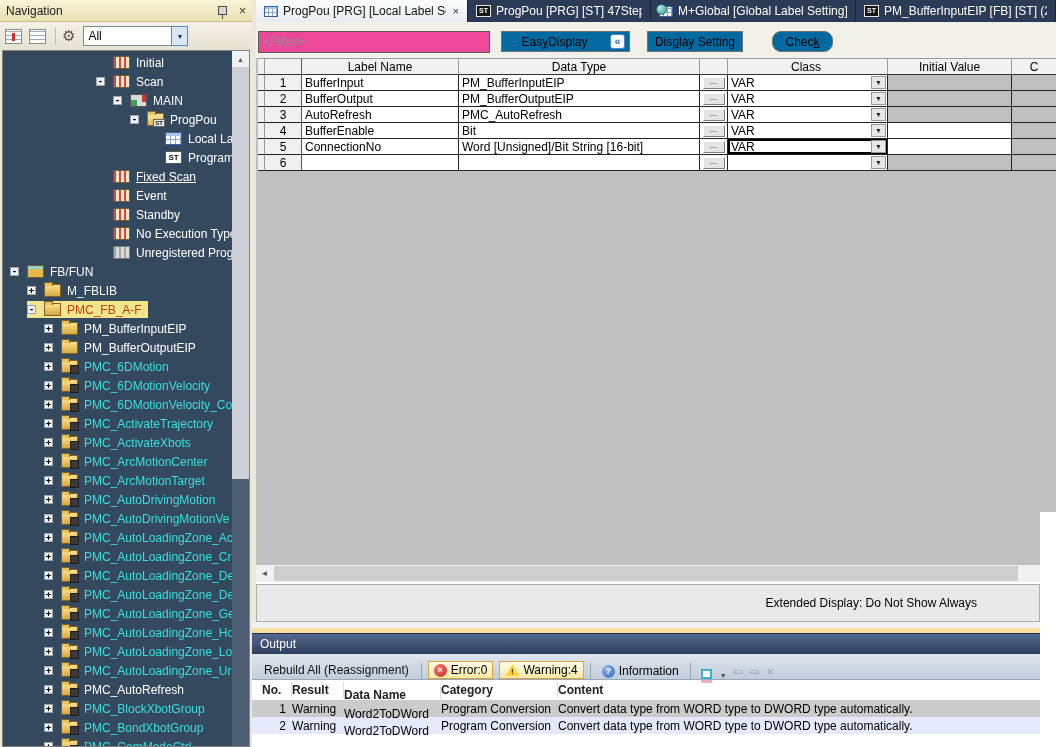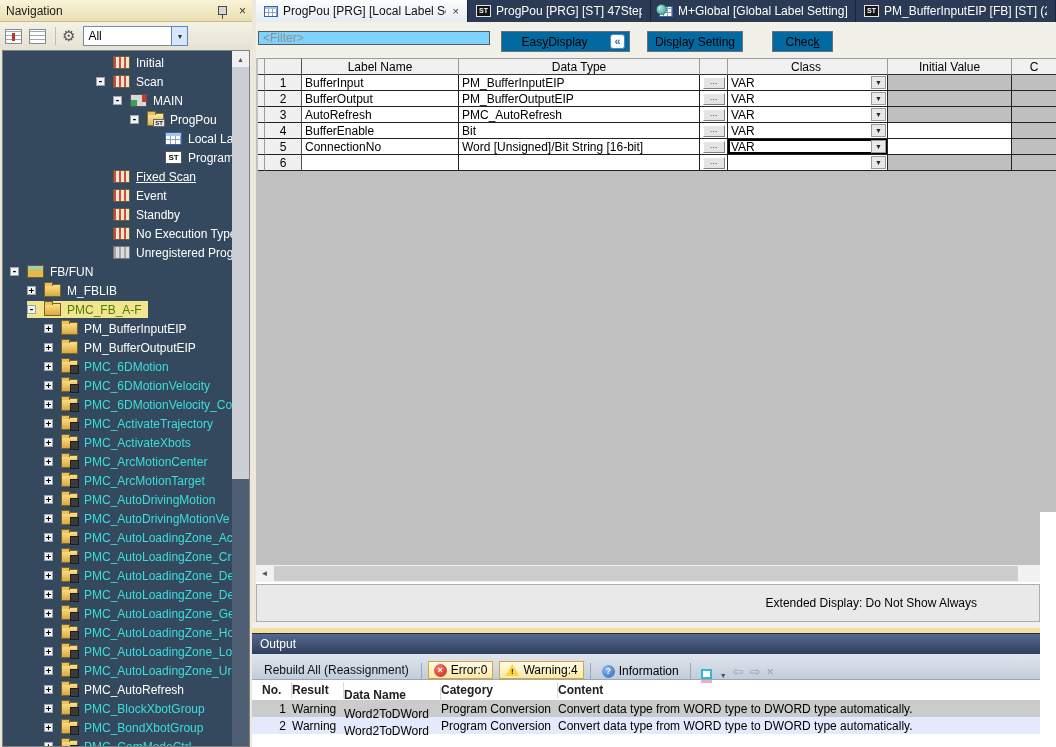--- a/index.html
+++ b/index.html
@@ -28,21 +28,21 @@
   .combo-arrow { width:17px; height:20px; background:#d7e6f9; border:1px solid #5c87c5;
     font-size:7px; color:#234; display:flex; align-items:center; justify-content:center; }
 
   #nav-tree { position:absolute; left:2px; top:50px; width:248px; height:697px;
     background:#35495e; border:1px solid #808080; overflow:hidden; padding-top:2px; }
   .trow { height:19px; display:flex; align-items:center; white-space:nowrap; overflow:hidden;
     color:#fff; margin-right:17px; }
   .trow.cyan .tlabel { color:#3adedd; }
   .trinner { display:inline-flex; align-items:center; height:17px; padding-right:6px; }
   .trow.sel .trinner { background:#f1e58e; color:#000; }
-  .trow.sel .tlabel { color:#4d7c0f; }
+  .trow.sel .tlabel { color:#c2410c; }
   .exp { width:9px; height:9px; flex:none; margin-right:8px; background:#f2f2f2; border:1px solid #9aa5ad;
     color:#000; font:bold 9px/7px "DejaVu Sans Mono", monospace; text-align:center; }
   .exp.hidden { visibility:hidden; }
   .ti { width:17px; height:13px; flex:none; margin-right:6px; position:relative; }
   .ti.program { background:#efe6cc; border:1px solid #6b5d34;
     background-image:repeating-linear-gradient(90deg,#cf4a3f 0 2px,#efe6cc 2px 5px); }
   .ti.program-gray { background:#dcdcdc; border:1px solid #7a7a7a;
     background-image:repeating-linear-gradient(90deg,#a5a5a5 0 2px,#dcdcdc 2px 5px); }
   .ti.program-main { background:#d9d9d9; border:1px solid #555; }
   .ti.program-main::before { content:""; position:absolute; left:0; bottom:0; width:6px; height:6px; background:#3f9e57; }
@@ -90,31 +90,31 @@
   .tabicon.st { min-width:15px; height:12px; background:#141414; border:1px solid #e5e5e5;
     color:#fff; font:bold 7px/10px "Liberation Sans",sans-serif; text-align:center; padding:0 1px; }
   .tabicon.globe { width:14px; height:11px; background:#fff; border:1px solid #3465a8; position:relative;
     background-image:repeating-linear-gradient(90deg,transparent 0 3px,#8aa8cf 3px 4px),
       repeating-linear-gradient(0deg,transparent 0 3px,#8aa8cf 3px 4px); }
   .tabicon.globe::before { content:""; position:absolute; left:-4px; top:-3px; width:9px; height:9px;
     border-radius:50%; background:radial-gradient(circle at 30% 30%,#bfe8e0,#2e9e8f); border:1px solid #1f7a6e; }
 
   
   #filterbar { position:absolute; left:256px; top:22px; width:800px; height:36px; background:#f1f0e9; }
-  #filter-input { position:absolute; left:2px; top:9px; width:232px; height:14px;
-    border:1px solid #5a5a5a; background:#7dd3fc; font:12px "Liberation Sans",sans-serif; padding:0 4px; }
+  #filter-input { position:absolute; left:2px; top:9px; width:232px; height:22px;
+    border:1px solid #5a5a5a; background:#ec4899; font:12px "Liberation Sans",sans-serif; padding:0 4px; }
   #filter-input::placeholder { color:#8f8f8f; }
   .fbtn { position:absolute; top:9px; height:21px; background:#0369a1; border:1px solid #707070;
     display:flex; align-items:center; justify-content:center; font-size:12px; }
   #btn-easy { left:245px; width:129px; padding-right:22px; }
   .chev { position:absolute; right:4px; top:2px; width:15px; height:15px; border:1px solid #4f86c6;
     border-radius:3px; background:#fdfeff; color:#2e6bc0; font:bold 11px/13px "Liberation Sans",sans-serif;
     text-align:center; }
   #btn-dispset { left:391px; width:96px;text-align:center; }
-  #btn-check { left:516px; width:61px; }
+  #btn-check { left:516px; width:61px;border-radius:9px; }
   .u { text-decoration:underline; }
 
   
   #maincontent { position:absolute; left:256px; top:58px; width:800px; height:507px; background:#c0c0c0; }
   #labeltable { position:absolute; left:2px; top:0; }
   .lt-hdr, .lt-row { display:flex; }
   .lt-hdr { height:17px; }
   .lt-hdr .cell { background:#f1f1f1; border-right:1px solid #9a9a9a; border-top:1px solid #9a9a9a;
     border-bottom:1px solid #333; display:flex; align-items:center; justify-content:center; }
   .lt-row { height:16px; }

